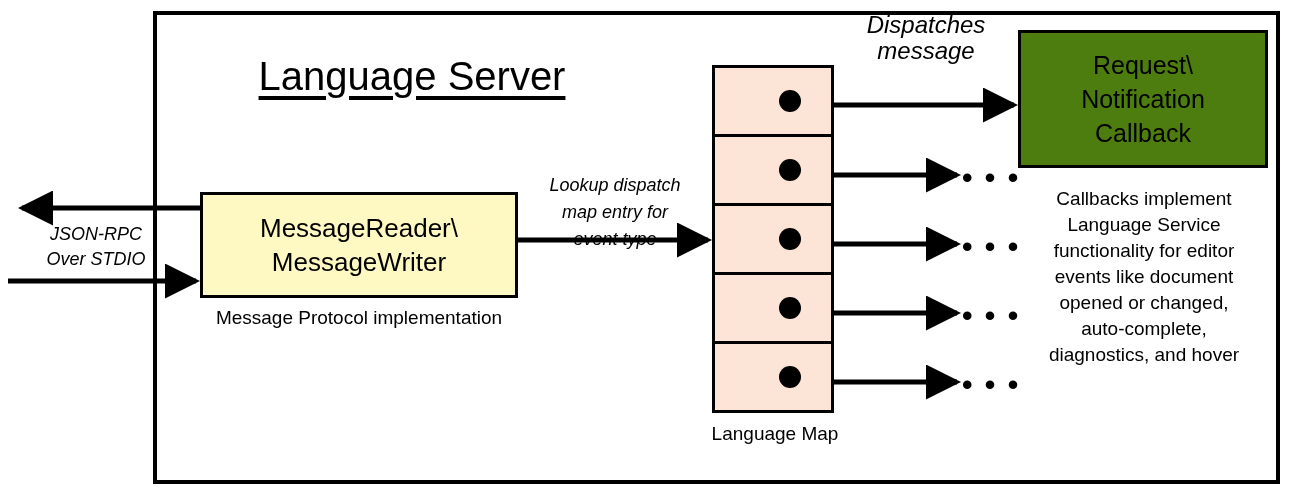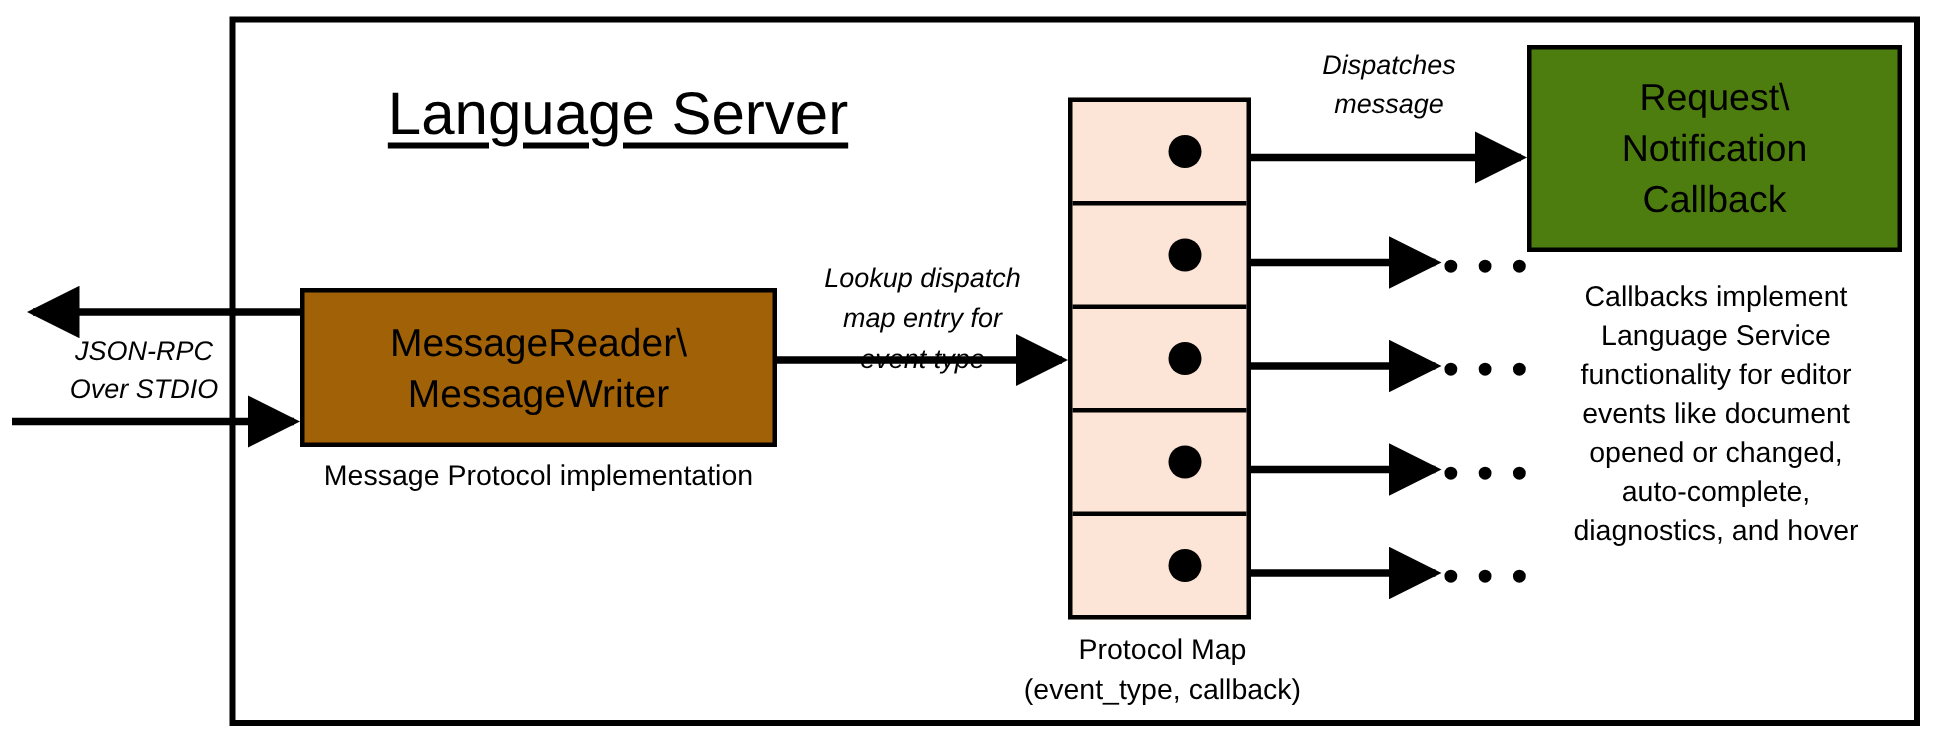--- a/index.html
+++ b/index.html
@@ -43,21 +43,21 @@
     text-underline-offset: 6px;
     white-space: nowrap;
   }
 
   
   #reader-box {
     left: 200px;
     top: 192px;
     width: 318px;
     height: 106px;
-    background: #a16207;
+    background: #fef9c3;
     border: 3px solid #000000;
     box-sizing: border-box;
     display: flex;
     align-items: center;
     justify-content: center;
   }
   #reader-box .lines {
     font-size: 26px;
     line-height: 34px;
     text-align: center;
@@ -90,23 +90,23 @@
     font-size: 18px;
     line-height: 27px;
     font-style: italic;
     text-align: center;
     margin-top: 17px;
   }
 
   
   #dispatch-msg-label {
     left: 836px;
-    top: 30px;
+    top: 12px;
     width: 180px;
-    font-size: 18px;
+    font-size: 24px;
     line-height: 26px;
     font-style: italic;
     text-align: center;
   }
 
   
   #dispatch-map {
     left: 712px;
     top: 65px;
     width: 122px;
@@ -266,22 +266,21 @@
       <span class="map-dot"></span>
     </div>
     <div class="map-cell">
       <span class="map-dot"></span>
     </div>
     <div class="map-cell">
       <span class="map-dot"></span>
     </div>
   </div>
   <div id="map-caption" class="abs">
-    <div>Protocol Map</div>
-    <div>(event_type, callback)</div>
+    <div>Language Map</div>
   </div>
 
   <div id="dispatch-msg-label" class="abs">
     <div>Dispatches</div>
     <div>message</div>
   </div>
 
   <div class="abs ellipsis" style="left:962px; top:163px;">• • •</div>
   <div class="abs ellipsis" style="left:962px; top:232px;">• • •</div>
   <div class="abs ellipsis" style="left:962px; top:301px;">• • •</div>

